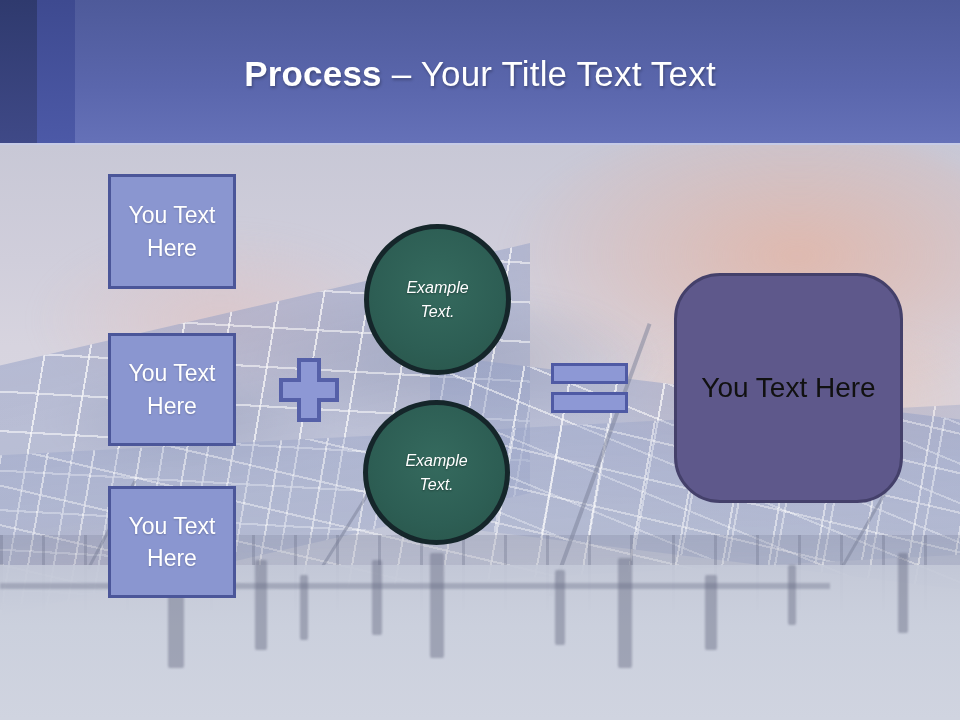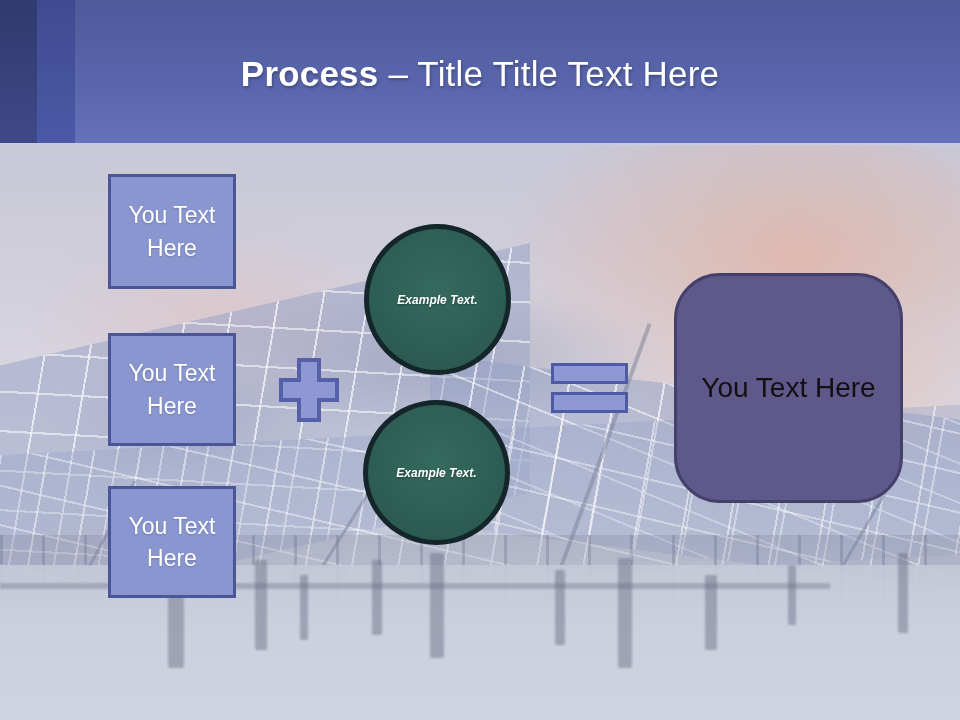--- a/index.html
+++ b/index.html
@@ -90,21 +90,21 @@
     z-index:10; text-shadow:0 1px 2px rgba(0,0,0,0.2);
   }
   .txt-box.b1 { top:174px; height:115px; }
   .txt-box.b2 { top:333px; height:113px; }
   .txt-box.b3 { top:486px; height:112px; }
   .plus-wrap { position:absolute; left:278px; top:357px; width:62px; height:66px; z-index:10; }
   .circle {
     position:absolute; left:364px; width:147px; border-radius:50%;
     background:radial-gradient(circle at 50% 42%, #356a5e 0%, #2d5e54 60%, #285449 100%);
     border:5px solid #15262a;
-    color:#ffffff; font-style:italic; font-weight:bold; font-size:12px; line-height:1.5;
+    color:#ffffff; font-style:italic; font-weight:normal; font-size:16px; line-height:1.5;
     display:flex; align-items:center; justify-content:center; text-align:center;
     padding:0 26px; z-index:10; text-shadow:0 1px 2px rgba(0,0,0,0.35);
   }
   .circle.c-top { top:224px; height:151px; }
   .circle.c-bot { left:363px; top:400px; height:145px; }
   .equals-wrap { position:absolute; left:551px; top:363px; width:77px; height:50px; z-index:10; }
   .eq-bar {
     position:absolute; left:0; width:77px; height:21px;
     background:#8d98d5; border:3px solid #4f5aa4;
   }
@@ -151,21 +151,21 @@
     <div class="post" style="left:788px;top:420px;width:8px;height:60px;"></div>
     <div class="post" style="left:898px;top:408px;width:10px;height:80px;"></div>
   </div>
 
   <div class="header">
     <div class="stripe-dark"></div>
     <div class="stripe-mid"></div>
   </div>
   <div class="title">
     <span class="t-bold">Process</span>
-    <span class="t-rest">– Title Title Text Here</span>
+    <span class="t-rest">– Your Title Text Text</span>
   </div>
 
   <div class="txt-box b1">
     <span>You Text Here</span>
   </div>
   <div class="txt-box b2">
     <span>You Text Here</span>
   </div>
   <div class="txt-box b3">
     <span>You Text Here</span>

